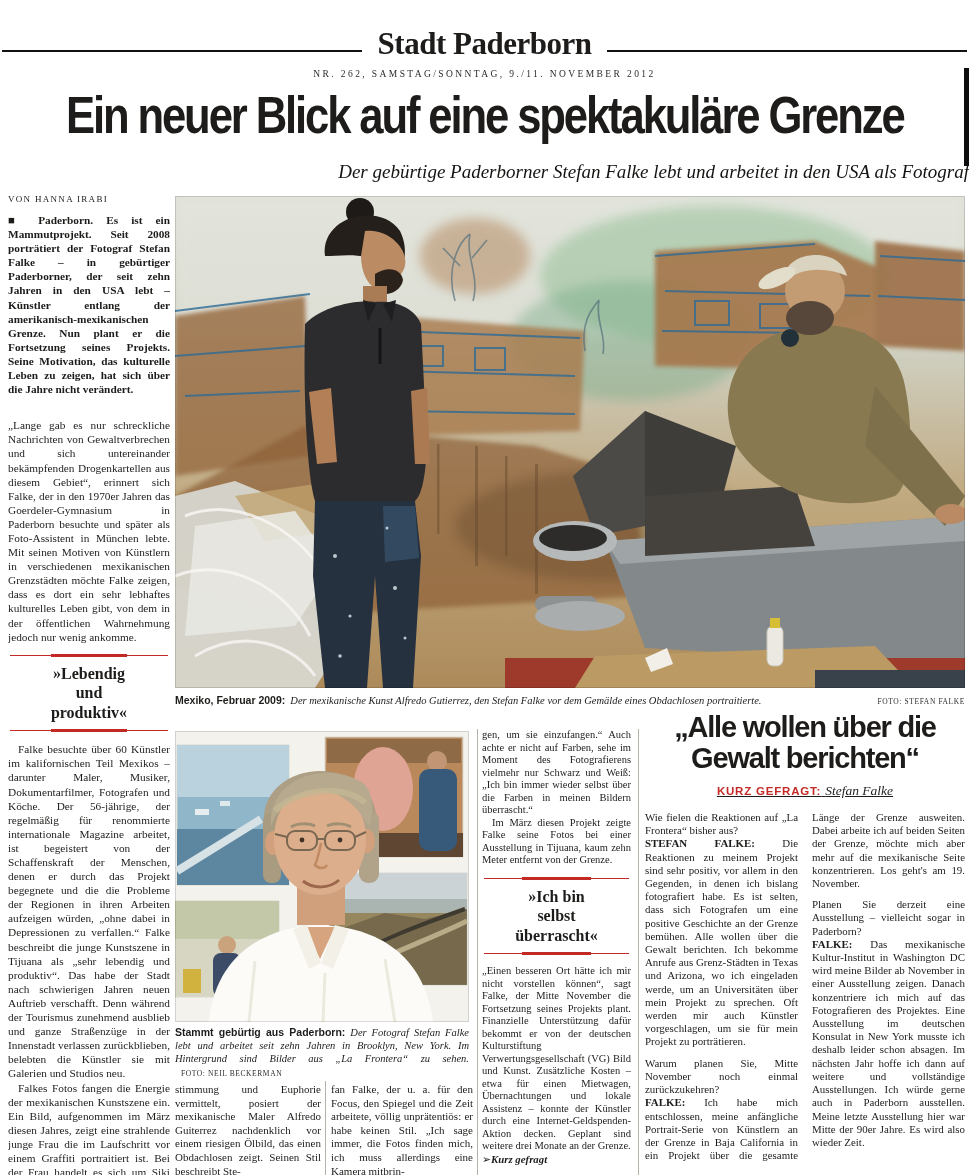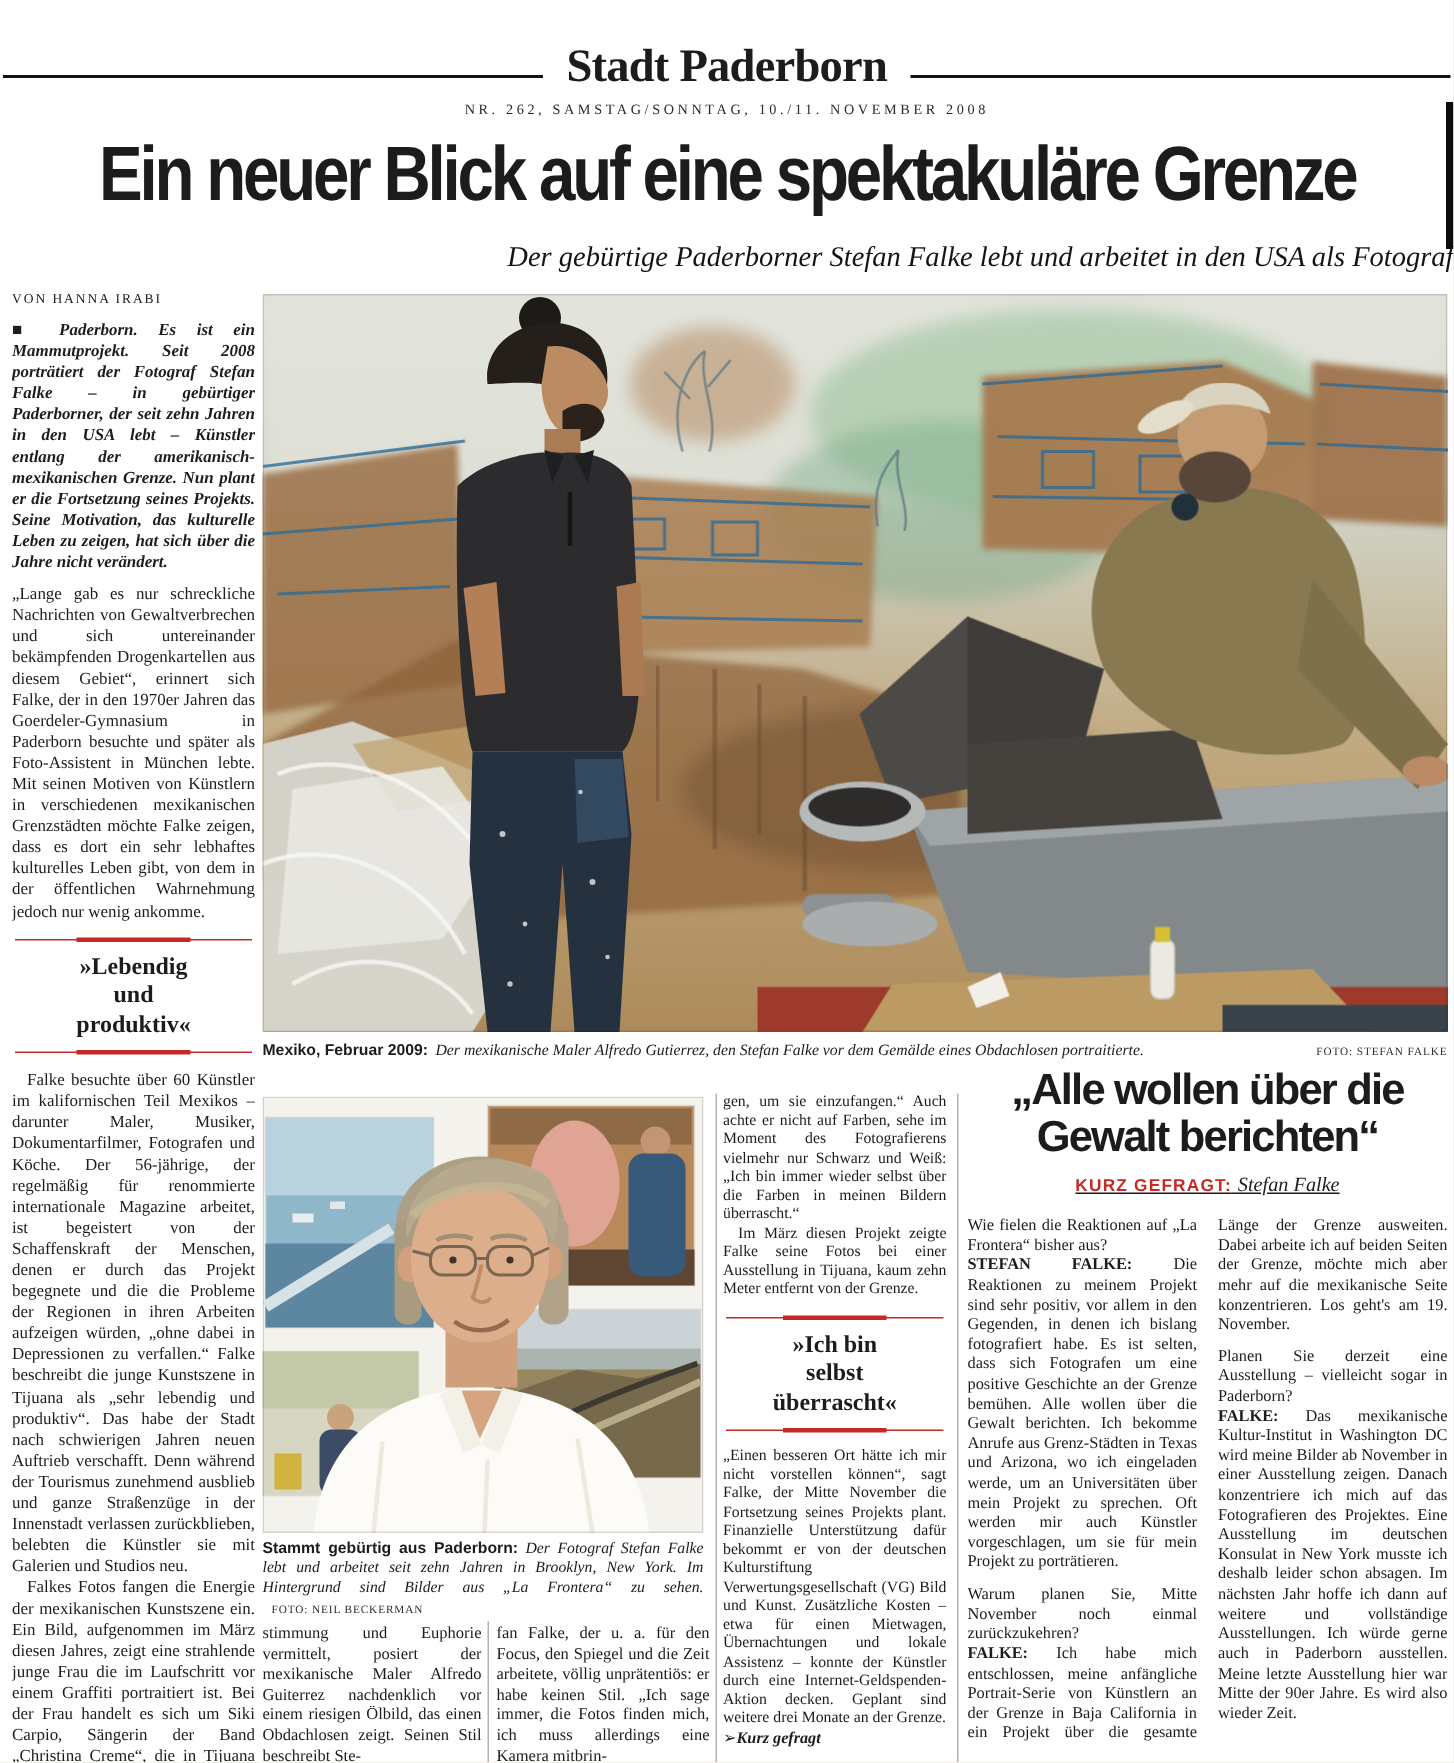--- a/index.html
+++ b/index.html
@@ -17,21 +17,21 @@
   .dateline { margin-top:7px; font-size:9.5px; letter-spacing:2.4px; color:#2a2a28; }
   
   .headline { position:absolute; top:90px; left:4px; right:4px; text-align:center; white-space:nowrap; }
   .headline span { display:inline-block; font-family:"Liberation Sans",sans-serif; font-weight:700; font-size:45px; letter-spacing:-2.2px; transform:scale(0.97,1.14); transform-origin:center; }
   .subheadline { position:absolute; top:161px; left:0; right:0; text-align:right; font-style:italic; font-size:19px; color:#141412; }
   
   .byline { position:absolute; left:8px; top:194px; width:162px; font-size:9px; letter-spacing:1.3px; color:#222; }
   .col { position:absolute; overflow:hidden; }
   .col p { margin:0; text-align:justify; hyphens:auto; -webkit-hyphens:auto; }
   .col1 { left:8px; top:213px; width:162px; height:962px; font-size:11.3px; line-height:14.1px; }
-  .col1 .intro { font-weight:bold; margin-bottom:7px;font-style:italic; }
+  .col1 .intro { font-weight:bold; margin-bottom:22px; }
   .indent { text-indent:10px; }
   .col2 { left:175px; top:1083px; width:146px; height:92px; font-size:11px; line-height:13.6px; }
   .col3 { left:331px; top:1083px; width:142px; height:92px; font-size:11px; line-height:13.6px; }
   .col4 { left:482px; top:729px; width:149px; height:448px; font-size:10.5px; line-height:12.5px; }
   
   .pull { margin:9px 2px; }
   .pq-rule { position:relative; height:5px; }
   .pq-rule::before { content:""; position:absolute; left:0; right:0; top:2px; height:1px; background:var(--accent); }
   .pq-rule::after { content:""; position:absolute; left:26%; right:26%; top:1px; height:3px; background:var(--accent); }
   .pq-text { font-weight:bold; font-size:16px; line-height:1.22; white-space:pre-line; text-align:center; margin:6px 0; }
@@ -74,21 +74,21 @@
 <div class="page">
 
   <div class="edge-bar"></div>
 
   <header class="masthead">
     <div class="mast-row">
       <span class="mast-rule"></span>
       <h1 class="mast-title">Stadt Paderborn</h1>
       <span class="mast-rule"></span>
     </div>
-    <div class="dateline">NR. 262, SAMSTAG/SONNTAG, 10./11. NOVEMBER 2008</div>
+    <div class="dateline">NR. 262, SAMSTAG/SONNTAG, 9./11. NOVEMBER 2012</div>
   </header>
 
   <div class="headline"><span>Ein neuer Blick auf eine spektakuläre Grenze</span></div>
   <div class="subheadline">Der gebürtige Paderborner Stefan Falke lebt und arbeitet in den USA als Fotograf</div>
 
   <div class="byline">VON HANNA IRABI</div>
 
   <div class="col col1">
     <p class="intro">■ Paderborn. Es ist ein Mammutprojekt. Seit 2008 porträtiert der Fotograf Stefan Falke – in gebürtiger Paderborner, der seit zehn Jahren in den USA lebt – Künstler entlang der amerikanisch-mexikanischen Grenze. Nun plant er die Fortsetzung seines Projekts. Seine Motivation, das kulturelle Leben zu zeigen, hat sich über die Jahre nicht verändert.</p>
     <p>„Lange gab es nur schreckliche Nachrichten von Gewaltverbrechen und sich untereinander bekämpfenden Drogenkartellen aus diesem Gebiet“, erinnert sich Falke, der in den 1970er Jahren das Goerdeler-Gymnasium in Paderborn besuchte und später als Foto-Assistent in München lebte. Mit seinen Motiven von Künstlern in verschiedenen mexikanischen Grenzstädten möchte Falke zeigen, dass es dort ein sehr lebhaftes kulturelles Leben gibt, von dem in der öffentlichen Wahrnehmung jedoch nur wenig ankomme.</p>
@@ -210,21 +210,21 @@
             <circle cx="165" cy="460" r="1.8"></circle>
             <circle cx="212" cy="332" r="1.5"></circle>
         </g>
       </g>
       <rect x="0.5" y="0.5" width="789" height="491" fill="none" stroke="#00000022"></rect>
     </svg>
   </figure>
 
   <div class="main-caption">
     <b class="cap-lead">Mexiko, Februar 2009:</b>
-    <span class="cap-text">Der mexikanische Maler Alfredo Gutierrez, den Stefan Falke vor dem Gemälde eines Obdachlosen portraitierte.</span>
+    <span class="cap-text">Der mexikanische Kunst Alfredo Gutierrez, den Stefan Falke vor dem Gemälde eines Obdachlosen portraitierte.</span>
     <span class="cap-credit">FOTO: STEFAN FALKE</span>
   </div>
 
   <figure class="portrait-photo">
     <svg width="294" height="291" viewBox="0 0 294 291" role="img">
       <rect width="294" height="291" fill="#f3f2ed"></rect>
       <g>
         <g>
           <rect x="2" y="14" width="112" height="140" fill="#8fb6c9" stroke="#dcd9d0"></rect>
           <rect x="2" y="14" width="112" height="52" fill="#b9d2dd"></rect>

